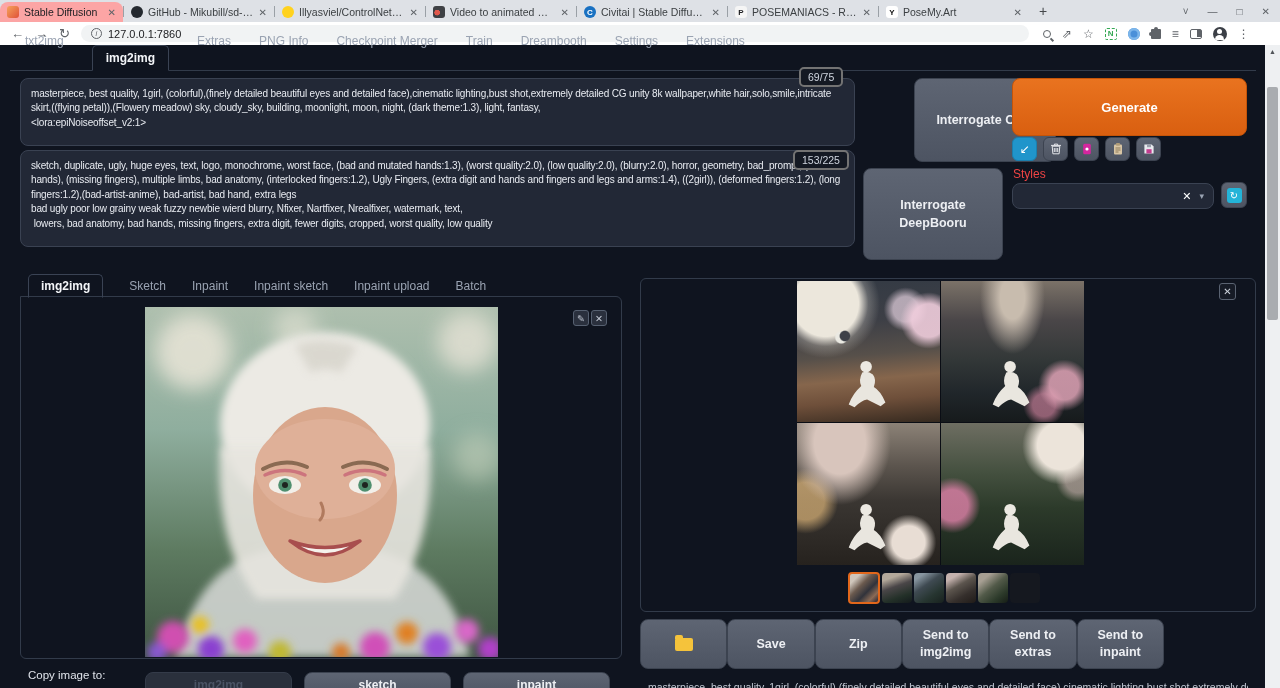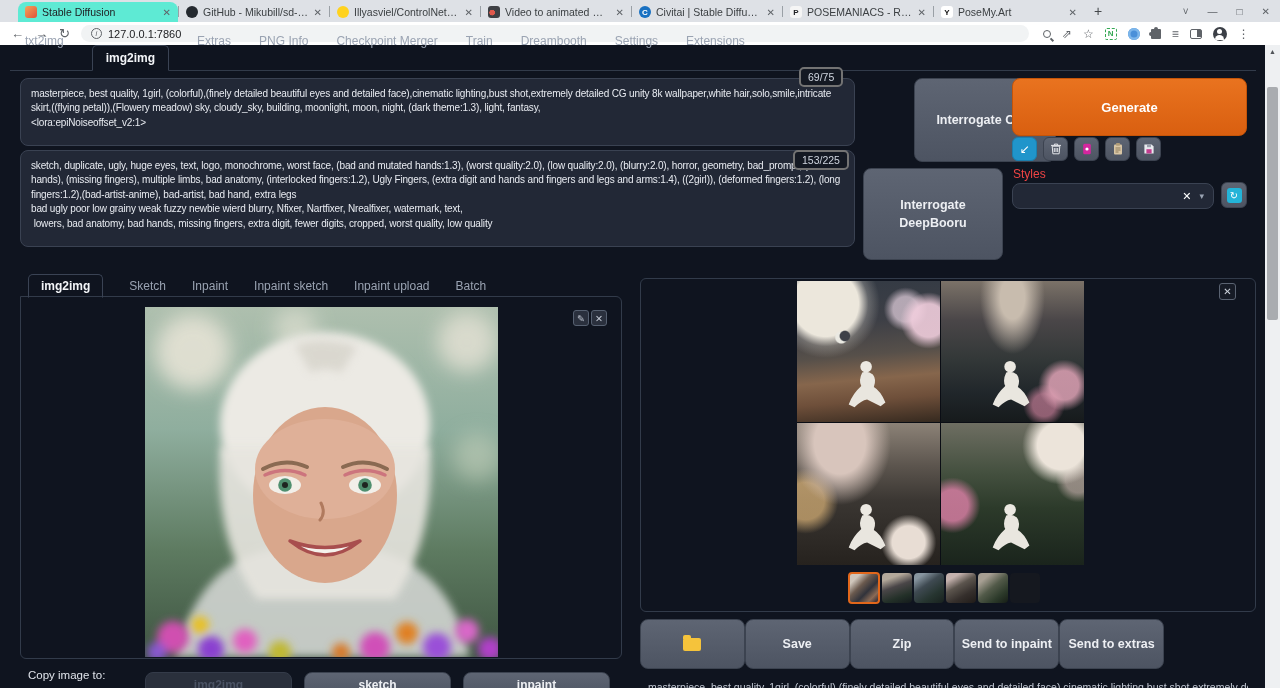--- a/index.html
+++ b/index.html
@@ -3,21 +3,21 @@
 <meta charset="utf-8">
 <style>
   *{box-sizing:border-box;margin:0;padding:0}
   html,body{width:1280px;height:688px;overflow:hidden}
   body{position:relative;background:#0f141f;font-family:"Liberation Sans","DejaVu Sans",sans-serif}
   .abs{position:absolute}
 
   
   #tabstrip{left:0;top:0;width:1280px;height:22px;background:#dee1e6;display:flex;align-items:flex-end}
   .tab{height:20px;display:flex;align-items:center;gap:5px;padding:0 7px;font-size:10.5px;color:#3c4043;width:150px;flex:none;position:relative}
-  .tab.active{background:#5eead4;border-radius:8px 8px 0 0;margin-left:18px;width:160px;color:#202124}
+  .tab.active{background:#fca5a5;border-radius:8px 8px 0 0;margin-left:0;width:123px;color:#202124}
   .tab .title{flex:1;overflow:hidden;white-space:nowrap;text-overflow:ellipsis}
   .tab .x{font-size:10px;color:#5f6368;flex:none}
   .tab-sep{width:1px;height:11px;background:#9aa0a6;margin-bottom:5px;flex:none}
   .newtab{font-size:14px;color:#44474a;margin:0 0 3px 10px}
   .winctl{position:absolute;right:10px;top:1px;display:flex;gap:19px;align-items:center;color:#5f6368;font-size:10px;height:20px}
   .fav{width:12px;height:12px;border-radius:3px;flex:none;display:flex;align-items:center;justify-content:center;font-size:8px;font-weight:bold}
   .fv-sd{background:linear-gradient(135deg,#f5a35b,#e05238)}
   .fv-gh{background:#24292f;border-radius:50%}
   .fv-hf{background:#ffd21e;border-radius:50%}
   .fv-gif{background:#3e4044;background-image:radial-gradient(circle at 35% 55%,#e0584c 0 26%,transparent 30%)}
@@ -396,17 +396,18 @@
   <div class="tmb t5"></div>
   <div class="tmb t6"></div>
 </div>
 
 <div id="gal-buttons" class="abs">
   <div class="galbtn">
       <span class="folder"></span>
     </div>
   <div class="galbtn">Save</div>
   <div class="galbtn">Zip</div>
+  <div class="galbtn">Send to img2img</div>
+  <div class="galbtn">Send to extras</div>
   <div class="galbtn">Send to inpaint</div>
-  <div class="galbtn">Send to extras</div>
 </div>
 
 <div id="info-text" class="abs">masterpiece, best quality, 1girl, (colorful),(finely detailed beautiful eyes and detailed face),cinematic lighting,bust shot,extremely detailed CG</div>
 
 </body></html>

